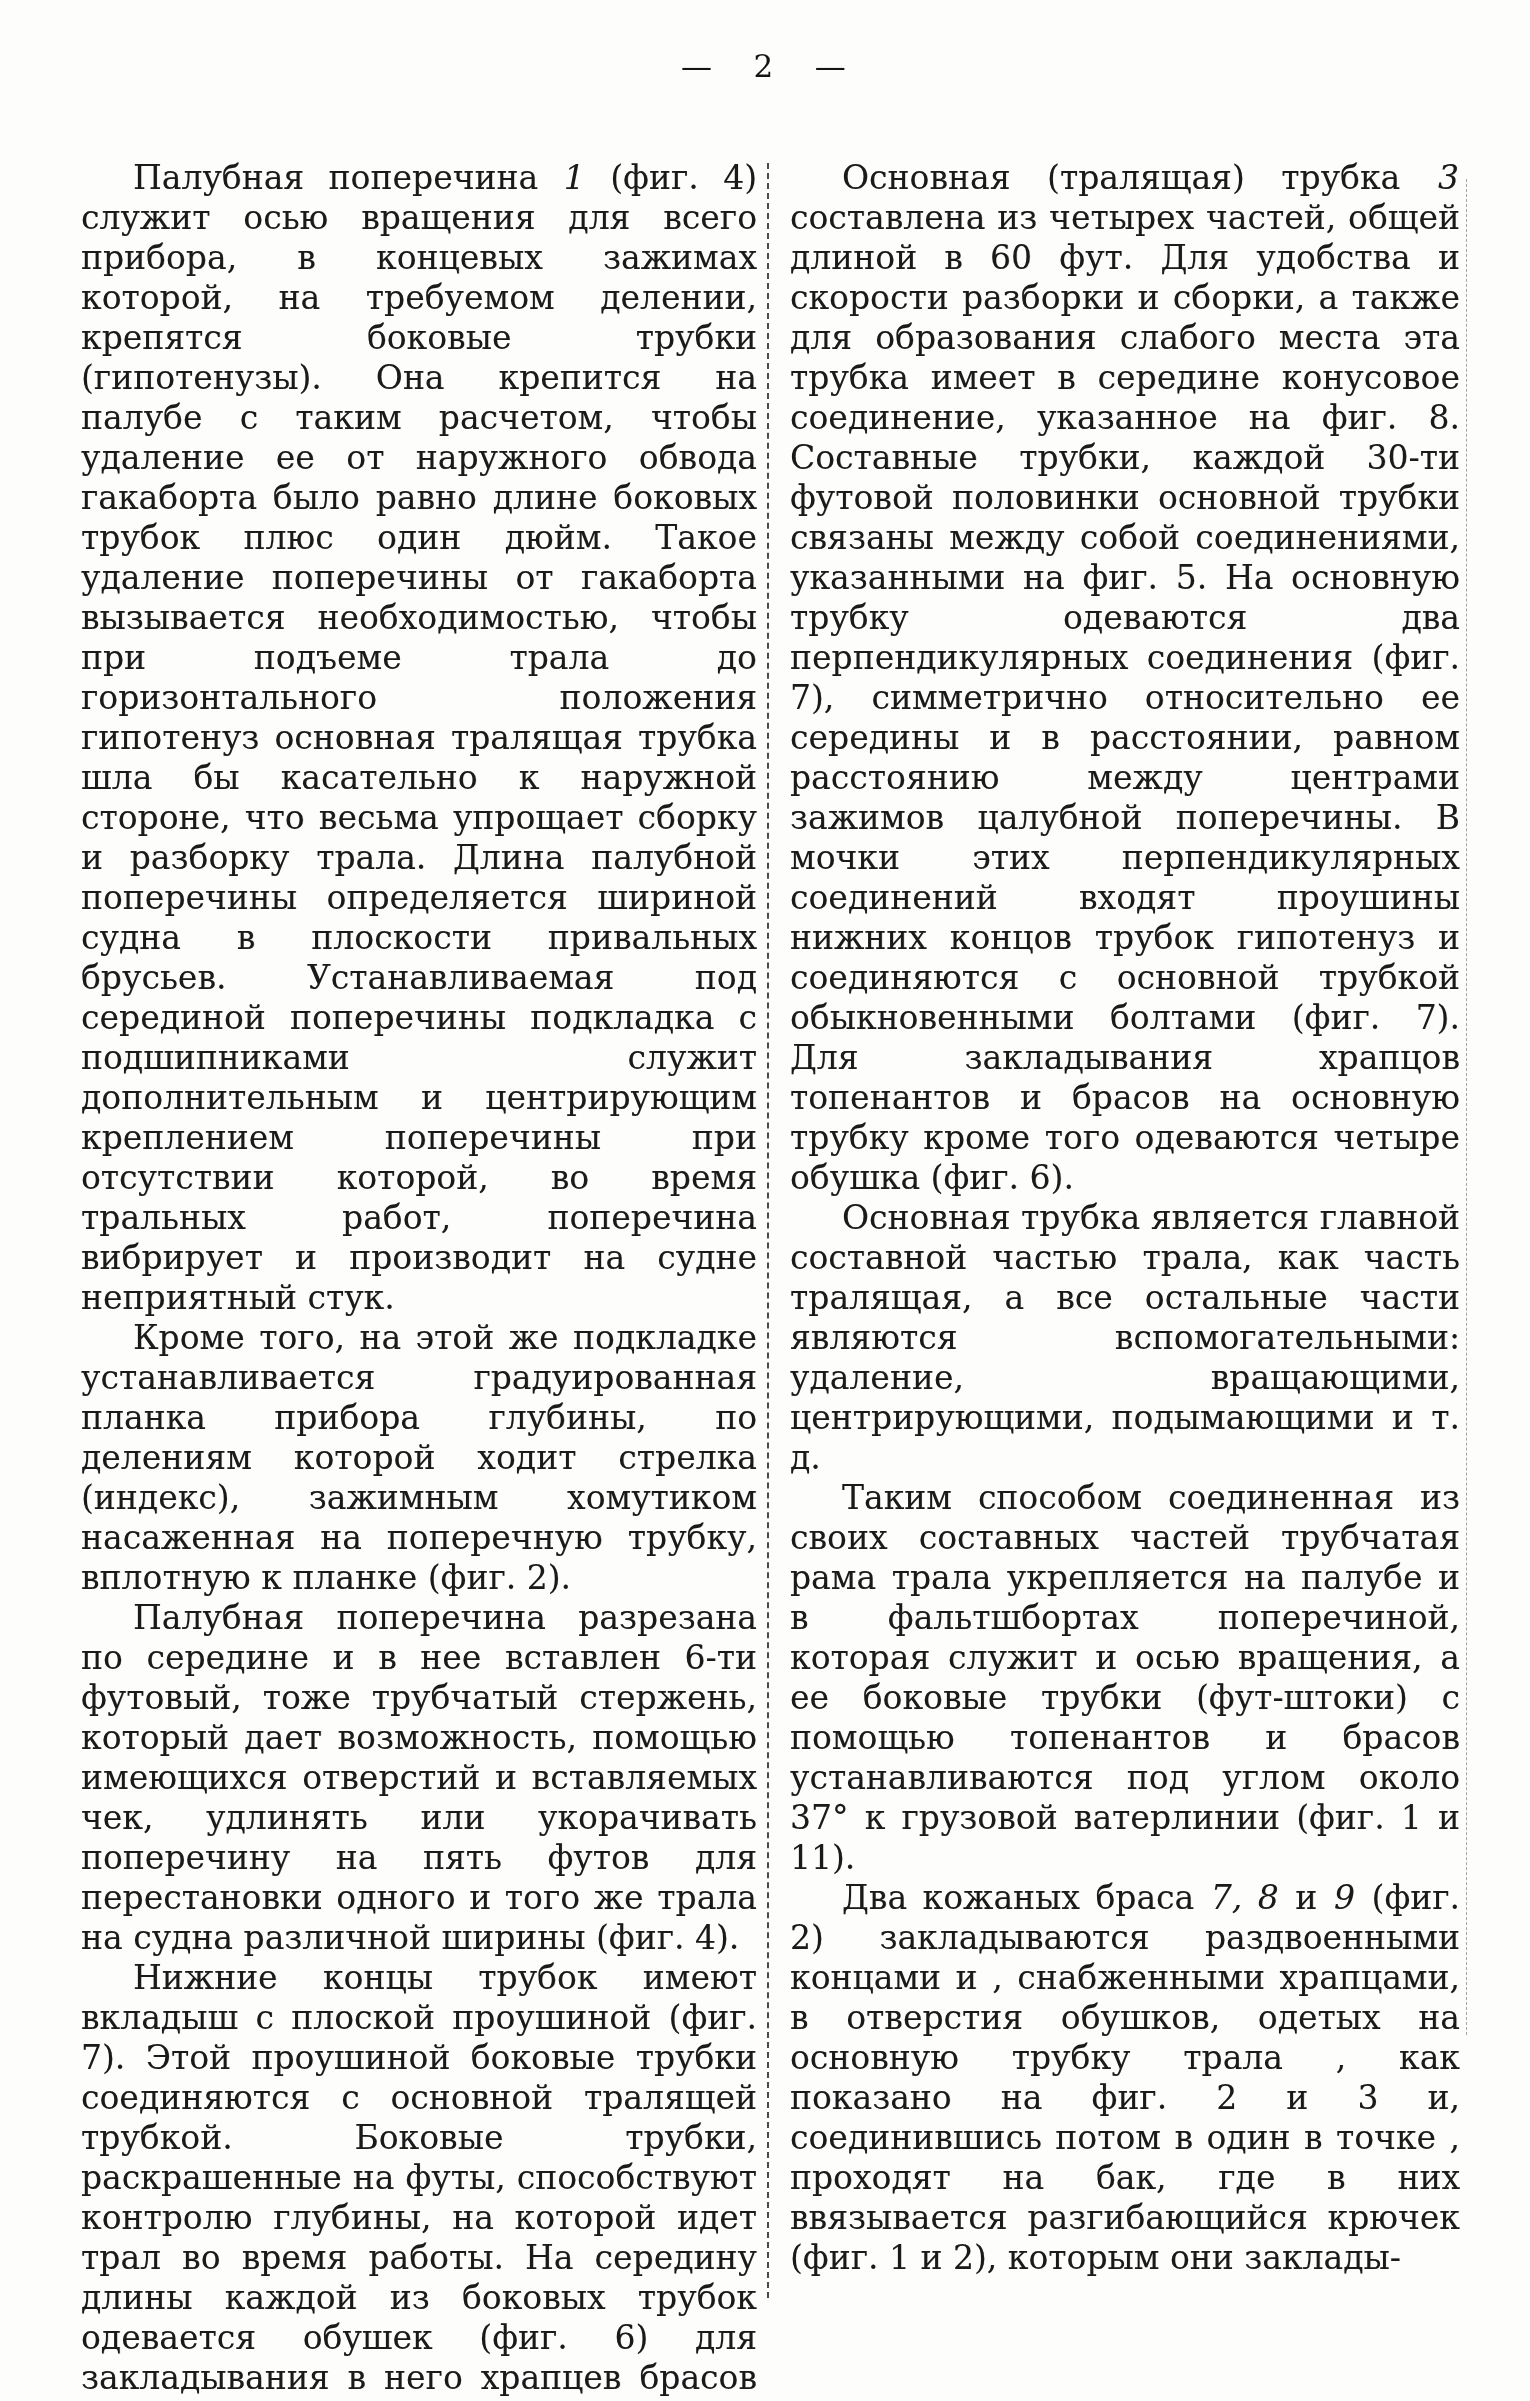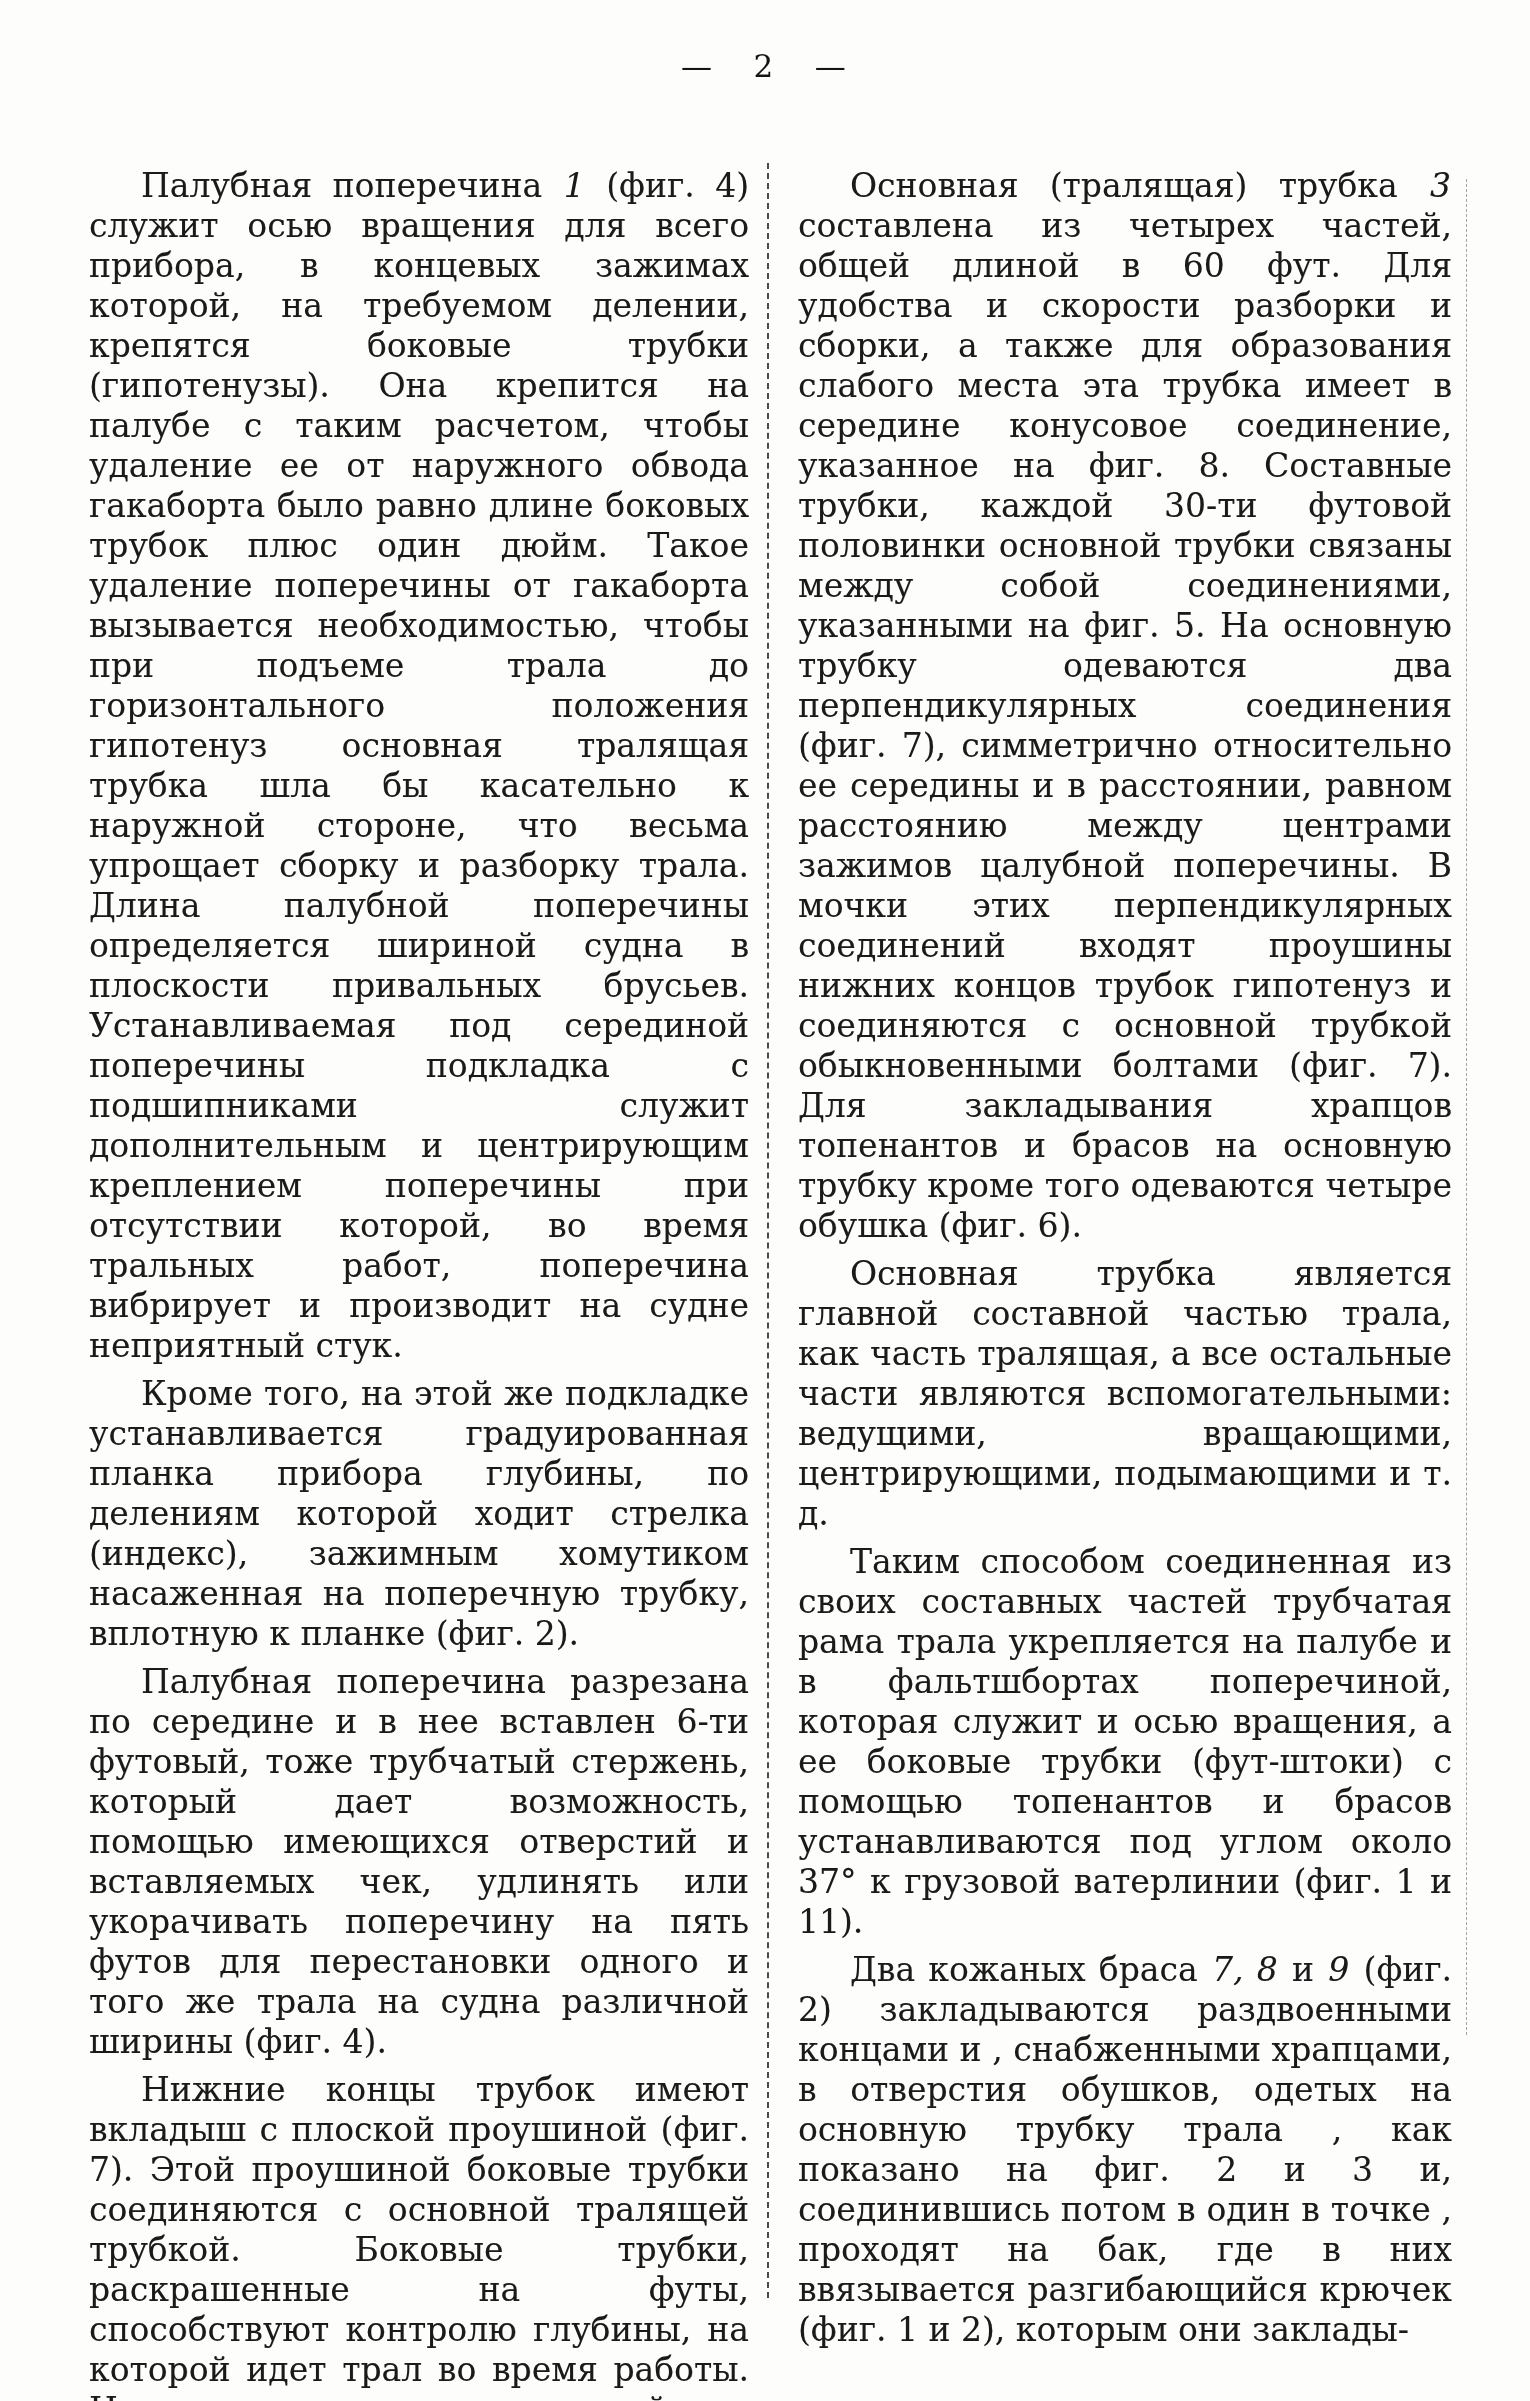--- a/index.html
+++ b/index.html
@@ -31,21 +31,21 @@
     position: absolute;
     top: 158px;
     font-size: 33px;
     line-height: 40px;
     text-align: justify;
     text-align-last: left;
     color: #1a1a1a;
     text-shadow: 0.3px 0.3px 0 rgba(20,20,20,0.28);
   }
   .col p {
-    margin: 8px;
+    margin: 0;
     text-indent: 52px;
   }
   .col p i {
     font-style: italic;
     padding: 0 1.1px;
   }
   .col-left  { left: 81px;  width: 676px; }
   .col-right { left: 790px; width: 670px; }
   .rule-center {
     position: absolute;
@@ -77,18 +77,18 @@
 
   <div class="col col-left" id="col-left">
       <p>Палубная поперечина <i>1</i> (фиг. 4) служит осью вращения для всего прибора, в концевых зажимах которой, на требуемом делении, крепятся боковые трубки (гипотенузы). Она крепится на палубе с таким расчетом, чтобы удаление ее от наружного обвода гакаборта было равно длине боковых трубок плюс один дюйм. Такое удаление поперечины от гакаборта вызывается необходимостью, чтобы при подъеме трала до горизонтального положения гипотенуз основная тралящая трубка шла бы касательно к наружной стороне, что весьма упрощает сборку и разборку трала. Длина палубной поперечины определяется шириной судна в плоскости привальных брусьев. Устанавливаемая под серединой поперечины подкладка с подшипниками служит дополнительным и центрирующим креплением поперечины при отсутствии которой, во время тральных работ, поперечина вибрирует и производит на судне неприятный стук.</p>
       <p>Кроме того, на этой же подкладке устанавливается градуированная планка прибора глубины, по делениям которой ходит стрелка (индекс), зажимным хомутиком насаженная на поперечную трубку, вплотную к планке (фиг. 2).</p>
       <p>Палубная поперечина разрезана по середине и в нее вставлен 6-ти футовый, тоже трубчатый стержень, который дает возможность, помощью имеющихся отверстий и вставляемых чек, удлинять или укорачивать поперечину на пять футов для перестановки одного и того же трала на судна различной ширины (фиг. 4).</p>
       <p>Нижние концы трубок имеют вкладыш с плоской проушиной (фиг. 7). Этой проушиной боковые трубки соединяются с основной тралящей трубкой. Боковые трубки, раскрашенные на футы, способствуют контролю глубины, на которой идет трал во время работы. На середину длины каждой из боковых трубок одевается обушек (фиг. 6) для закладывания в него храпцев брасов и топенантов.</p>
     </div>
 
   <div class="col col-right" id="col-right">
       <p>Основная (тралящая) трубка <i>3</i> составлена из четырех частей, общей длиной в 60 фут. Для удобства и скорости разборки и сборки, а также для образования слабого места эта трубка имеет в середине конусовое соединение, указанное на фиг. 8. Составные трубки, каждой 30-ти футовой половинки основной трубки связаны между собой соединениями, указанными на фиг. 5. На основную трубку одеваются два перпендикулярных соединения (фиг. 7), симметрично относительно ее середины и в расстоянии, равном расстоянию между центрами зажимов цалубной поперечины. В мочки этих перпендикулярных соединений входят проушины нижних концов трубок гипотенуз и соединяются с основной трубкой обыкновенными болтами (фиг. 7). Для закладывания храпцов топенантов и брасов на основную трубку кроме того одеваются четыре обушка (фиг. 6).</p>
-      <p>Основная трубка является главной составной частью трала, как часть тралящая, а все остальные части являются вспомогательными: ведущими, вращающими, центрирующими, подымающими и т. д.</p>
+      <p>Основная трубка является главной составной частью трала, как часть тралящая, а все остальные части являются вспомогательными: удаление, вращающими, центрирующими, подымающими и т. д.</p>
       <p>Таким способом соединенная из своих составных частей трубчатая рама трала укрепляется на палубе и в фальтшбортах поперечиной, которая служит и осью вращения, а ее боковые трубки (фут-штоки) с помощью топенантов и брасов устанавливаются под углом около 37° к грузовой ватерлинии (фиг. 1 и 11).</p>
       <p>Два кожаных браса <i>7, 8</i> и <i>9</i> (фиг. 2) закладываются раздвоенными концами  и , снабженными храпцами, в отверстия обушков, одетых на основную трубку трала , как показано на фиг. 2 и 3 и, соединившись потом в один в точке , проходят на бак, где в них ввязывается разгибающийся крючек (фиг. 1 и 2), которым они заклады-</p>
     </div>
 </div>
 
 
 </body></html>

